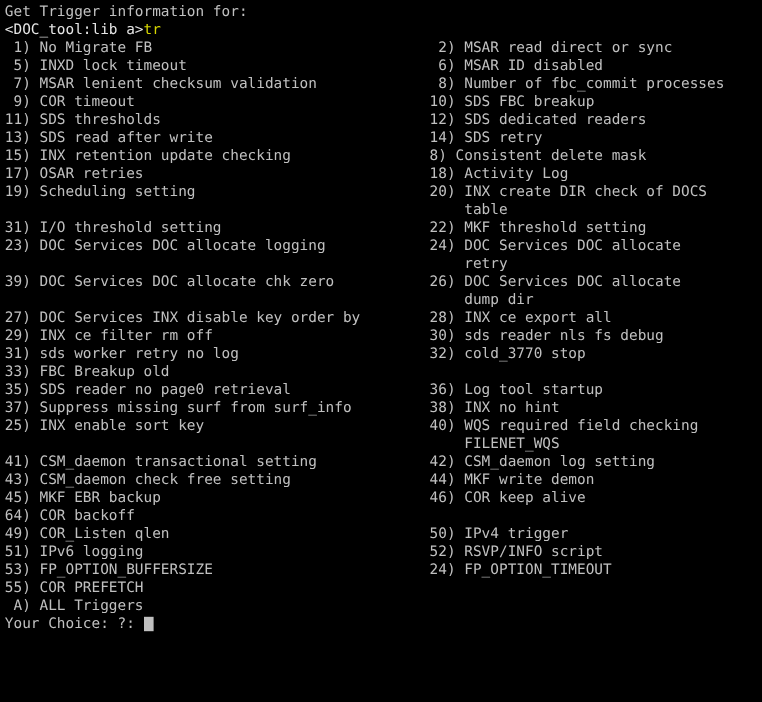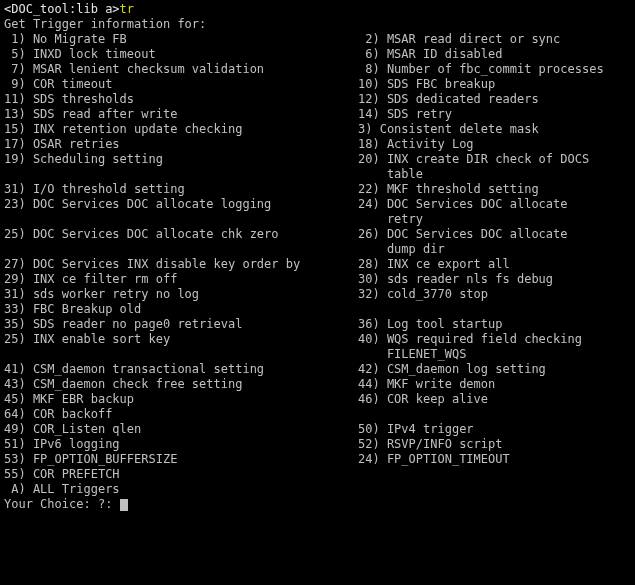--- a/index.html
+++ b/index.html
@@ -7,22 +7,22 @@
 .prompt-cmd{color:#e6e6e6}
 .input-cmd{color:#d6d600}
 .row{display:flex}
 .colL{width:354px;white-space:pre}
 .colR{white-space:pre}
 .cursor{display:inline-block;width:8px;height:12px;background:#c0c0c0;vertical-align:middle}
 </style>
 </head>
 <body>
 <div class="scr">
+<div>Get Trigger information for:</div>
 <div><span class="prompt-cmd">&lt;DOC_tool:lib a&gt;</span><span class="input-cmd">tr</span></div>
-<div>Get Trigger information for:</div>
 <div id="menu">
       <div class="row">
         <div class="colL"> 1) No Migrate FB</div>
         <div class="colR"> 2) MSAR read direct or sync</div>
       </div>
       <div class="row">
         <div class="colL"> 5) INXD lock timeout</div>
         <div class="colR"> 6) MSAR ID disabled</div>
       </div>
       <div class="row">
@@ -36,21 +36,21 @@
       <div class="row">
         <div class="colL">11) SDS thresholds</div>
         <div class="colR">12) SDS dedicated readers</div>
       </div>
       <div class="row">
         <div class="colL">13) SDS read after write</div>
         <div class="colR">14) SDS retry</div>
       </div>
       <div class="row">
         <div class="colL">15) INX retention update checking</div>
-        <div class="colR">3) Consistent delete mask</div>
+        <div class="colR">8) Consistent delete mask</div>
       </div>
       <div class="row">
         <div class="colL">17) OSAR retries</div>
         <div class="colR">18) Activity Log</div>
       </div>
       <div class="row">
         <div class="colL">19) Scheduling setting</div>
         <div class="colR">20) INX create DIR check of DOCS</div>
       </div>
       <div class="row">
@@ -63,21 +63,21 @@
       </div>
       <div class="row">
         <div class="colL">23) DOC Services DOC allocate logging</div>
         <div class="colR">24) DOC Services DOC allocate</div>
       </div>
       <div class="row">
         <div class="colL"></div>
         <div class="colR">    retry</div>
       </div>
       <div class="row">
-        <div class="colL">25) DOC Services DOC allocate chk zero</div>
+        <div class="colL">39) DOC Services DOC allocate chk zero</div>
         <div class="colR">26) DOC Services DOC allocate</div>
       </div>
       <div class="row">
         <div class="colL"></div>
         <div class="colR">    dump dir</div>
       </div>
       <div class="row">
         <div class="colL">27) DOC Services INX disable key order by</div>
         <div class="colR">28) INX ce export all</div>
       </div>
@@ -88,20 +88,24 @@
       <div class="row">
         <div class="colL">31) sds worker retry no log</div>
         <div class="colR">32) cold_3770 stop</div>
       </div>
       <div class="row">
         <div class="colL">33) FBC Breakup old</div>
       </div>
       <div class="row">
         <div class="colL">35) SDS reader no page0 retrieval</div>
         <div class="colR">36) Log tool startup</div>
+      </div>
+      <div class="row">
+        <div class="colL">37) Suppress missing surf from surf_info</div>
+        <div class="colR">38) INX no hint</div>
       </div>
       <div class="row">
         <div class="colL">25) INX enable sort key</div>
         <div class="colR">40) WQS required field checking</div>
       </div>
       <div class="row">
         <div class="colL"></div>
         <div class="colR">    FILENET_WQS</div>
       </div>
       <div class="row">

